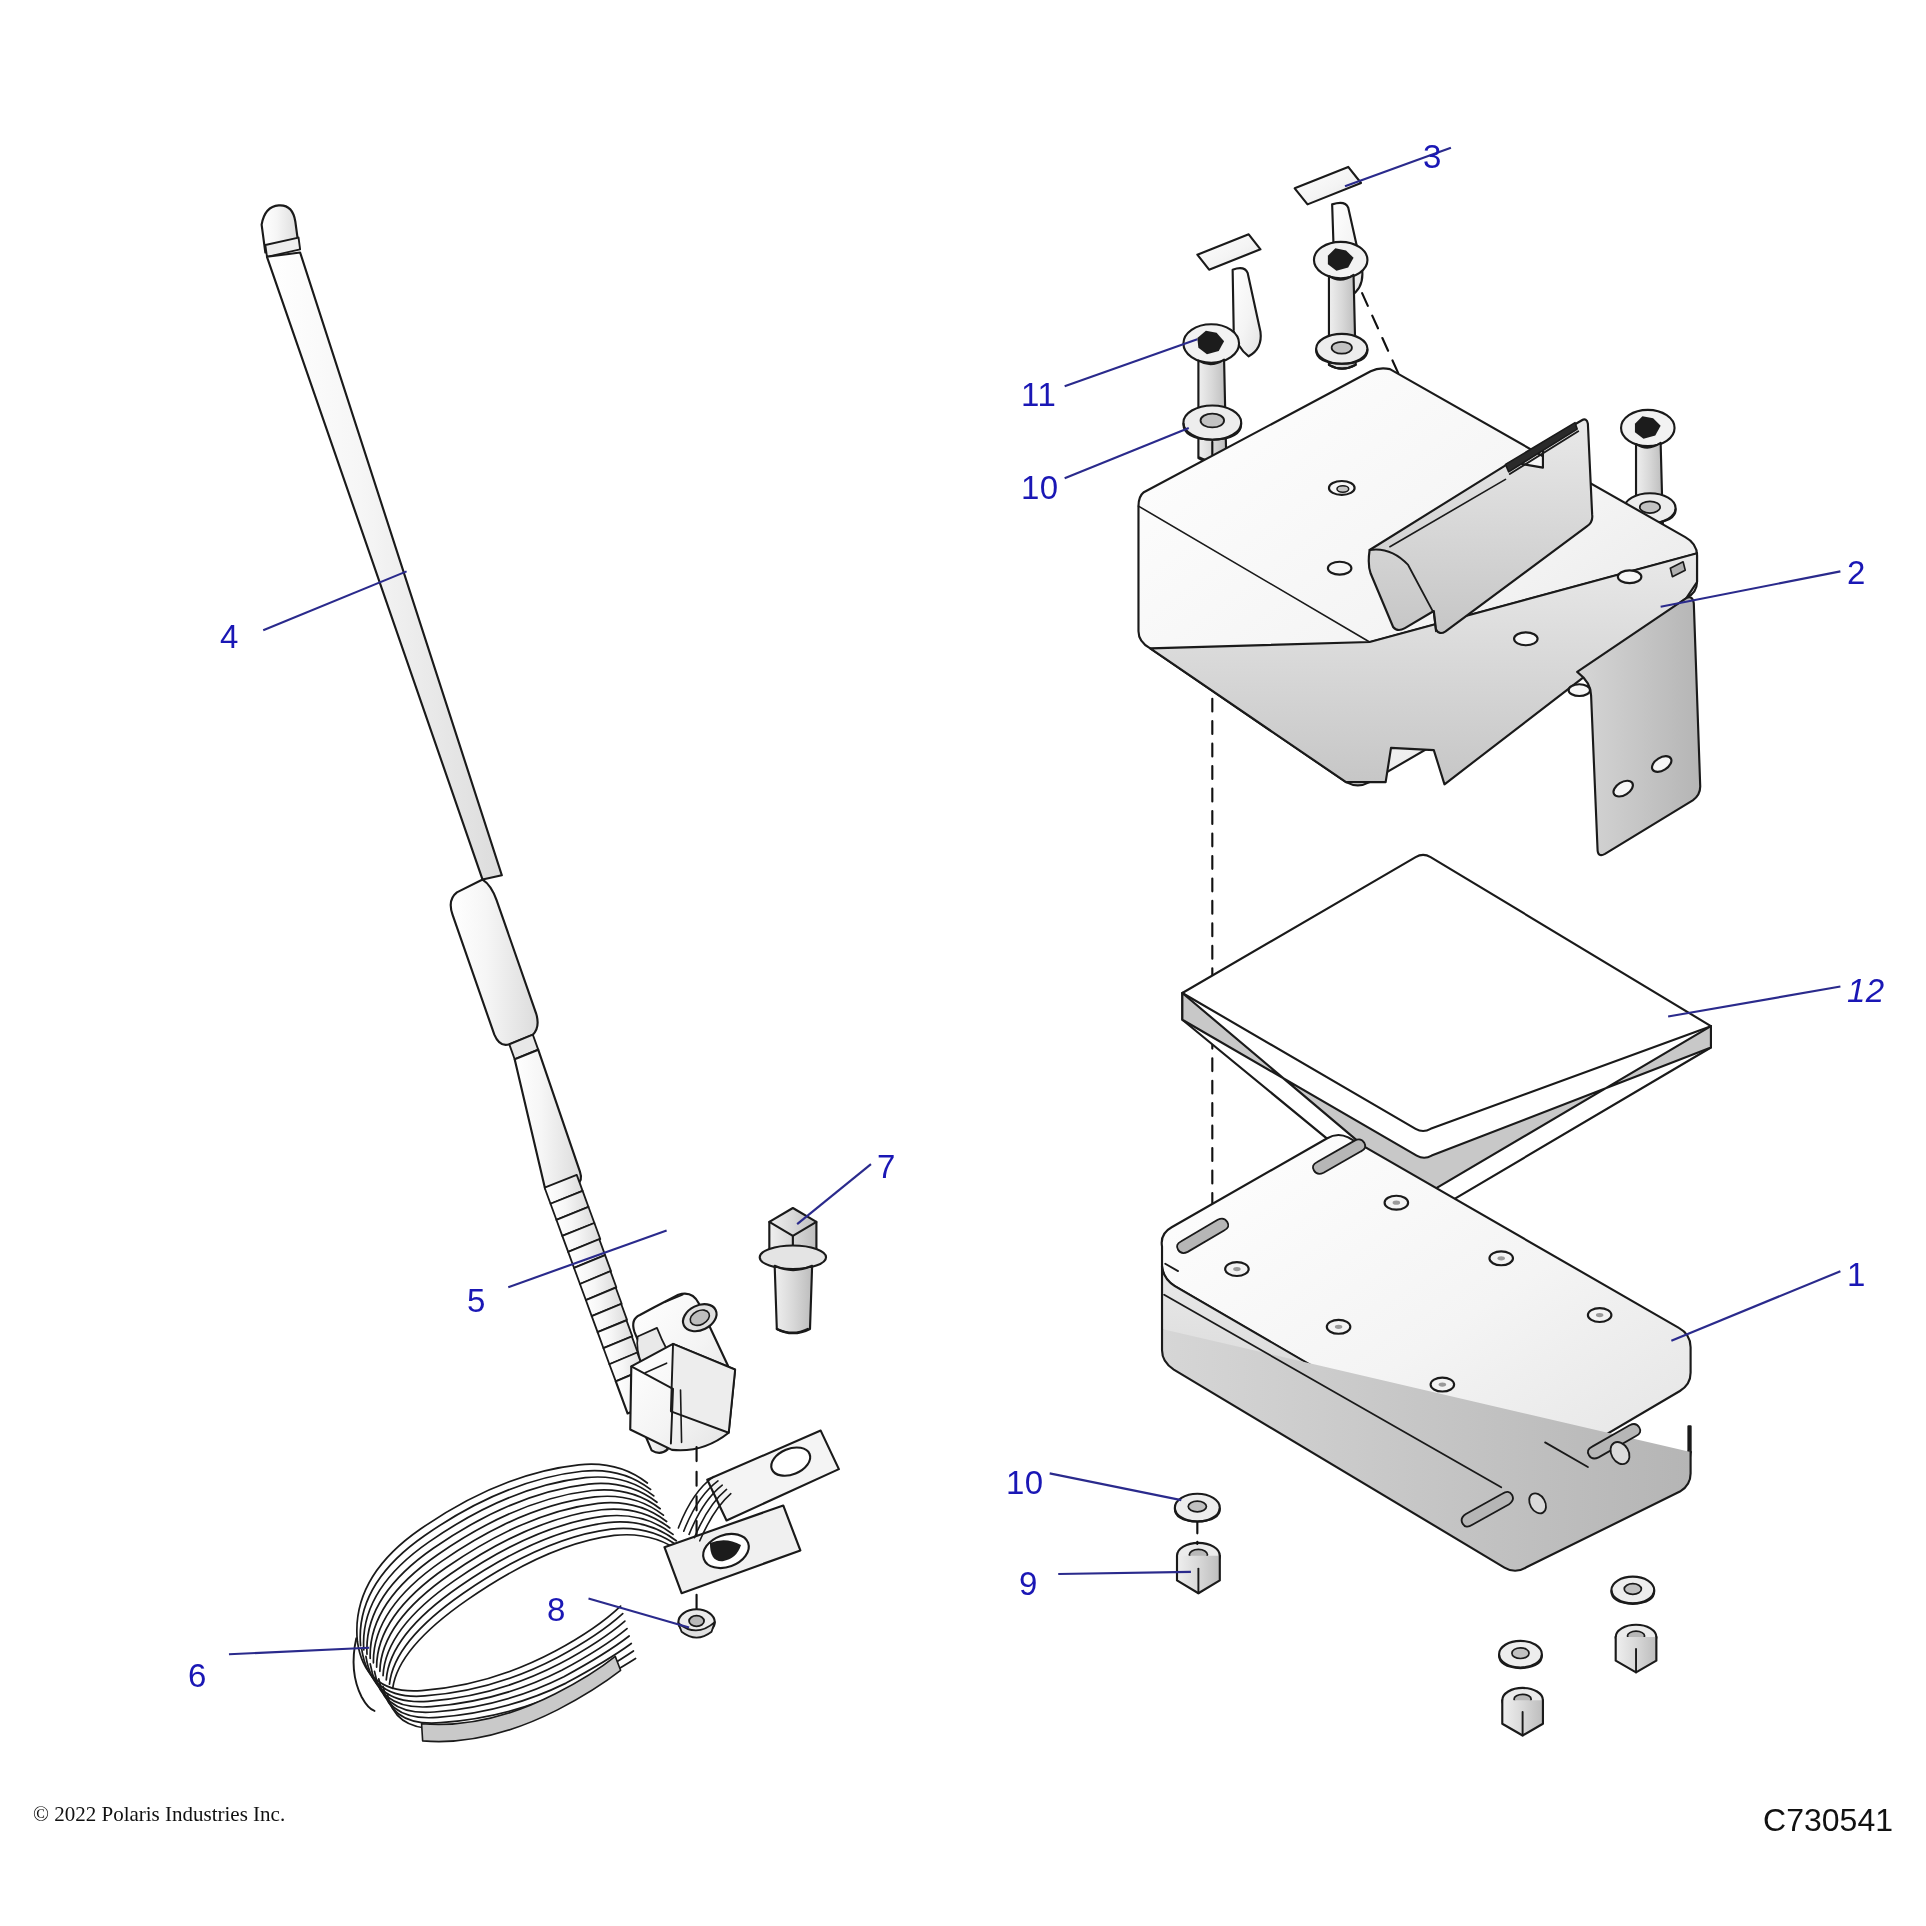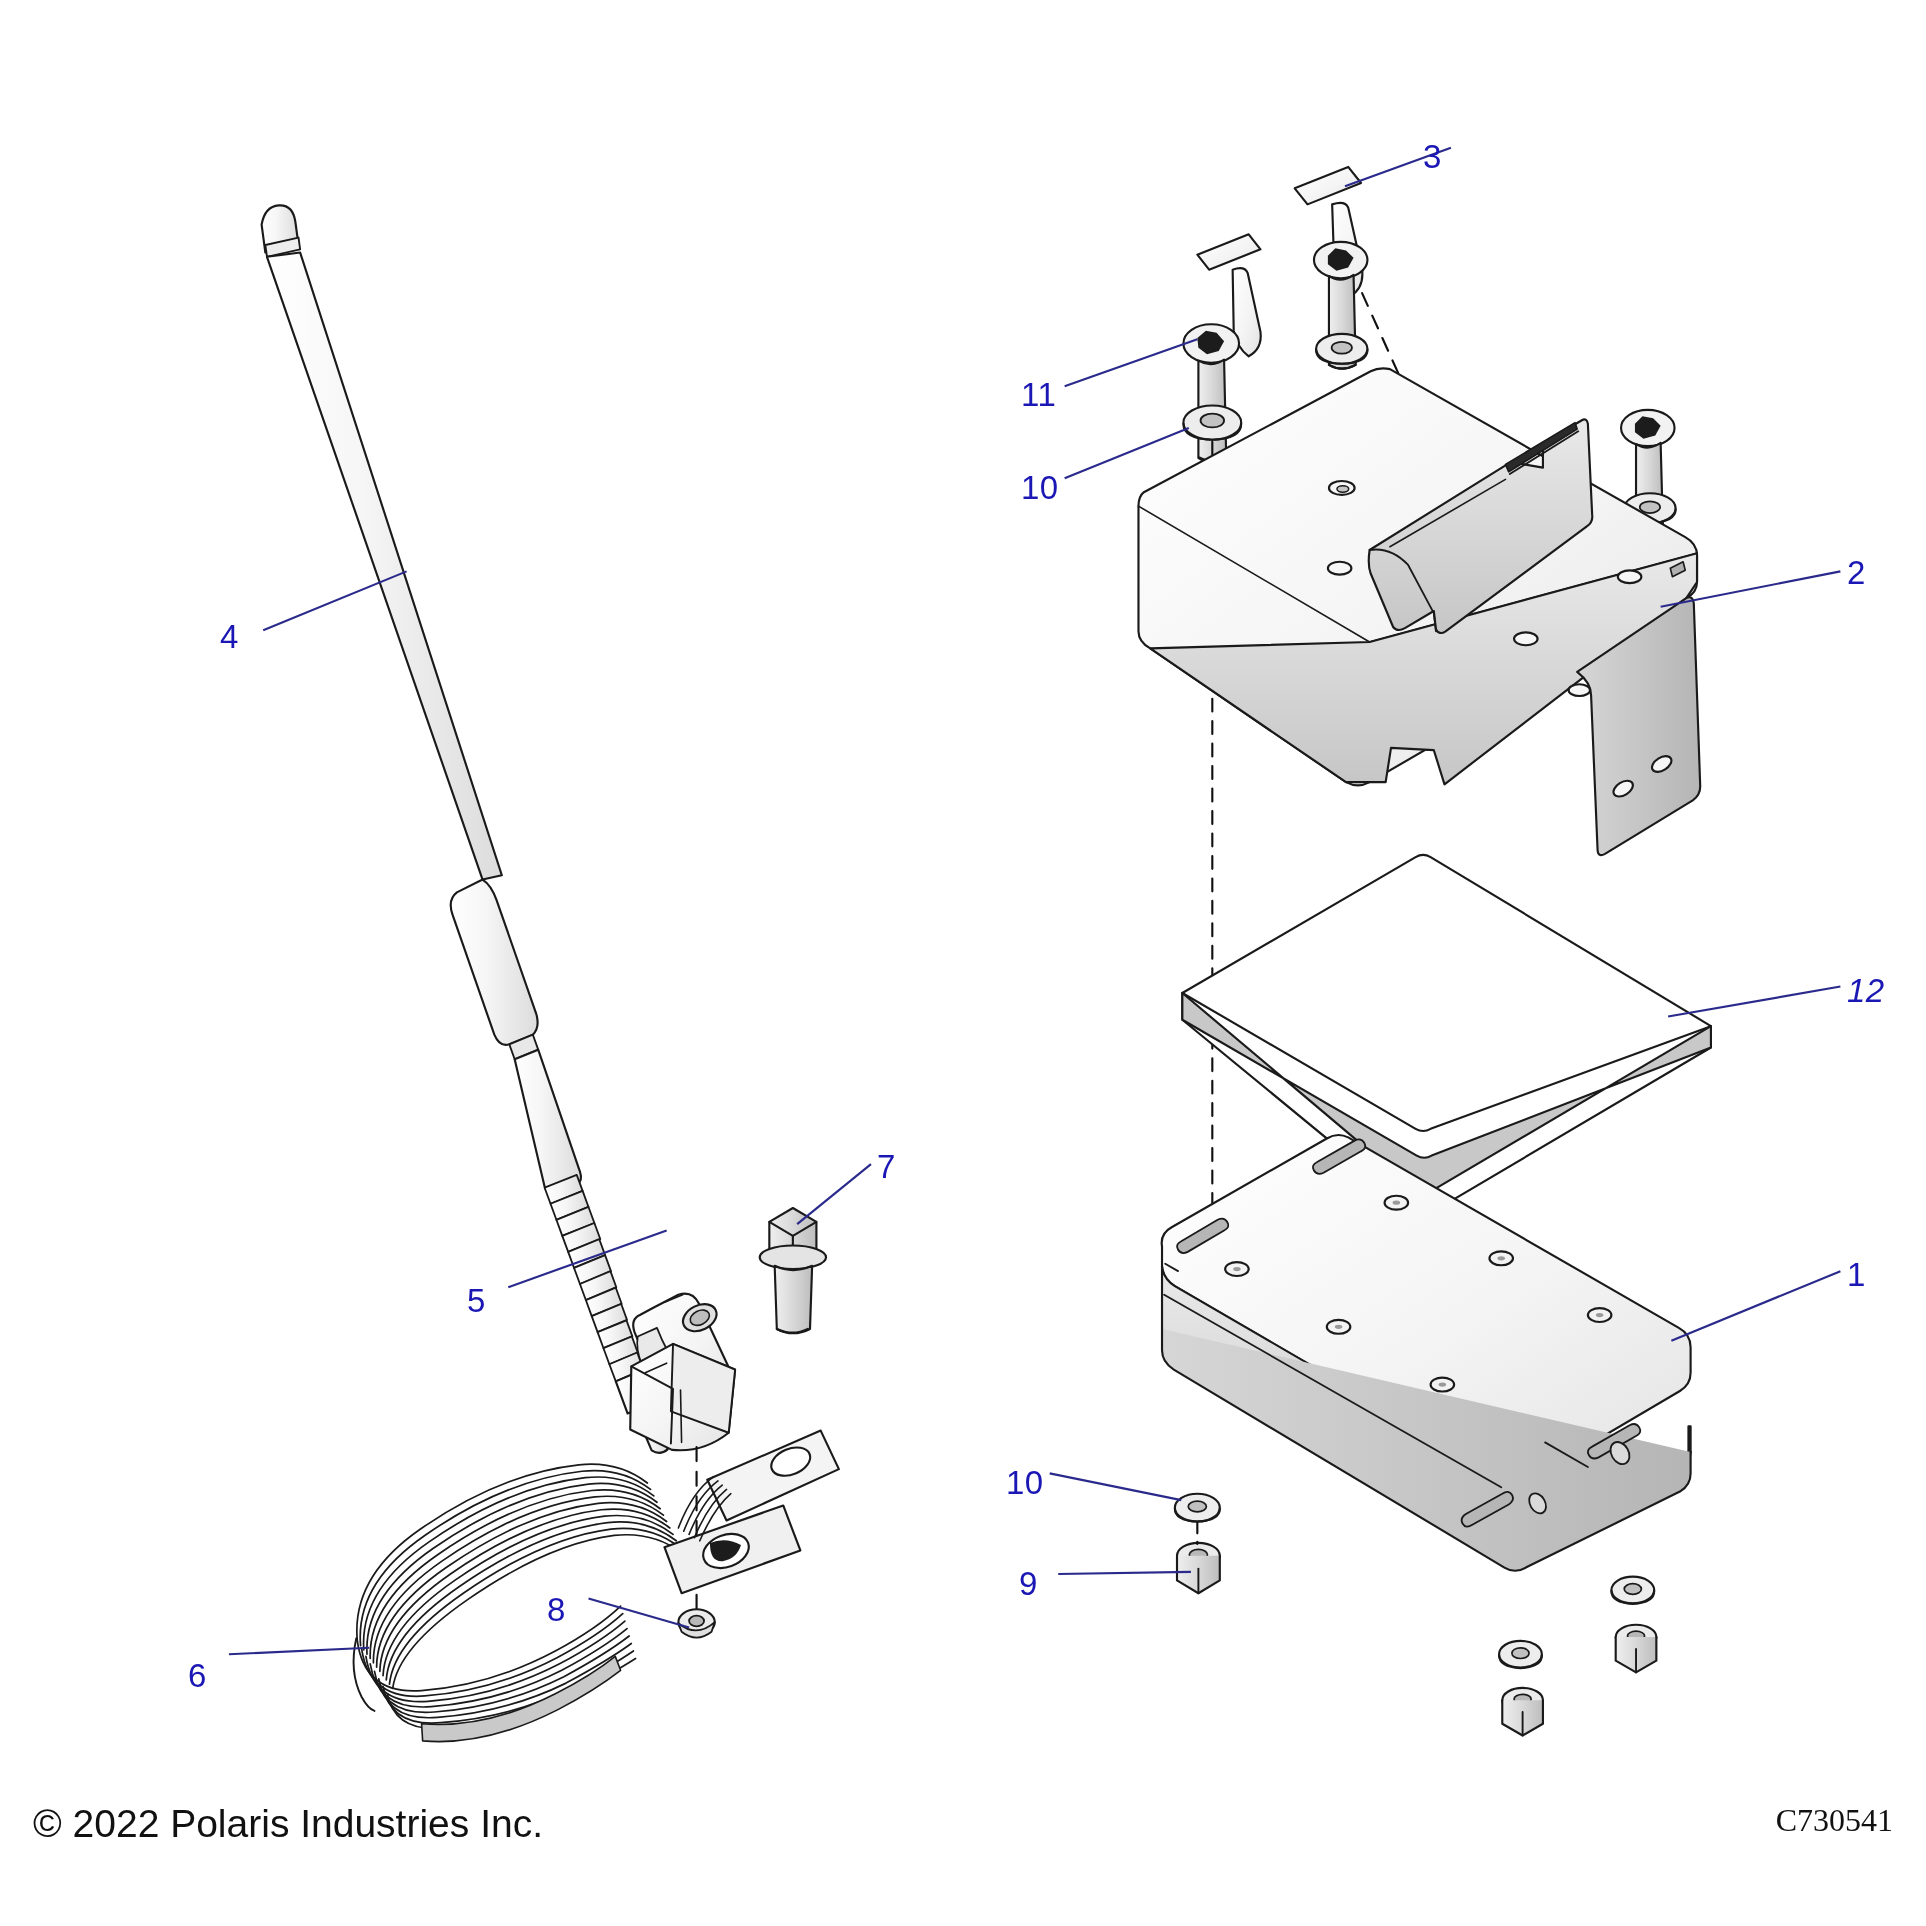--- a/index.html
+++ b/index.html
@@ -16,31 +16,31 @@
     font-size:33px;
     font-weight:400;
     letter-spacing:0.5px;
     line-height:1;
     white-space:nowrap;
     user-select:none;
   }
   .copyright{
     position:absolute;
     left:33px; top:1802px;
-    font-size:39px;
+    font-size:21px;
     color:#111;
-    font-family:Liberation Sans, sans-serif;
+    font-family:Liberation Serif, serif;
     white-space:nowrap;
   }
   .diagcode{
     position:absolute;
     right:33px; top:1802px;
     font-size:32px;
     color:#111;
-    font-family:Liberation Serif, serif;
+    font-family:Liberation Sans, sans-serif;
     white-space:nowrap;
   }
 </style>
 </head>
 <body>
 
 <div id="sheet">
 
 <svg id="art" viewBox="0 0 3600 3600" xmlns="http://www.w3.org/2000/svg">
   <defs>

